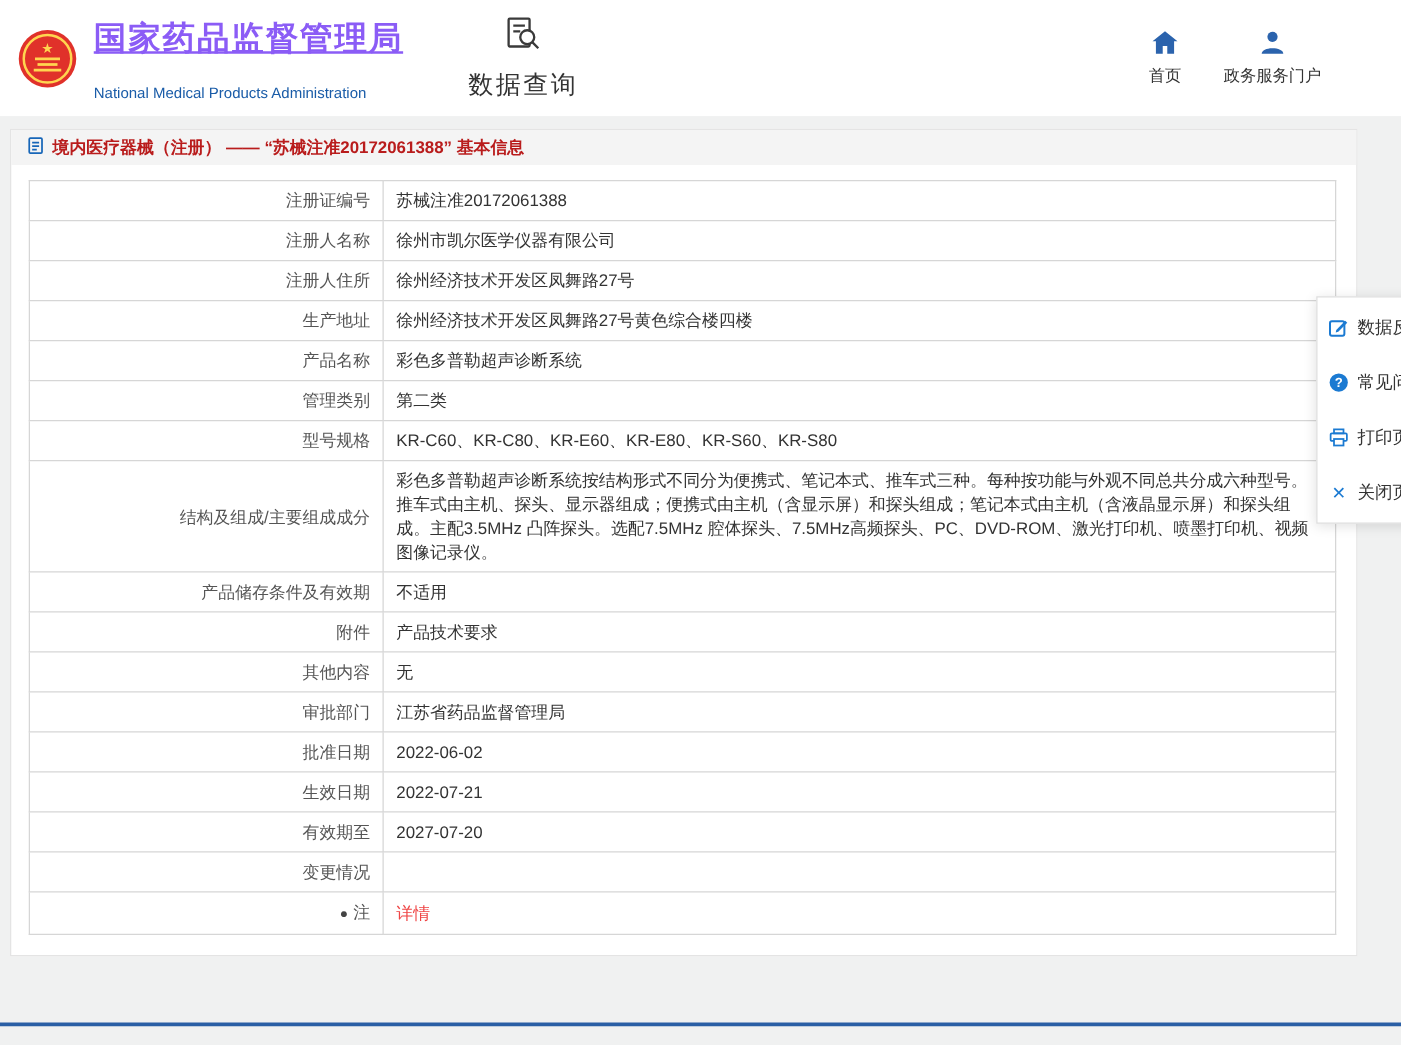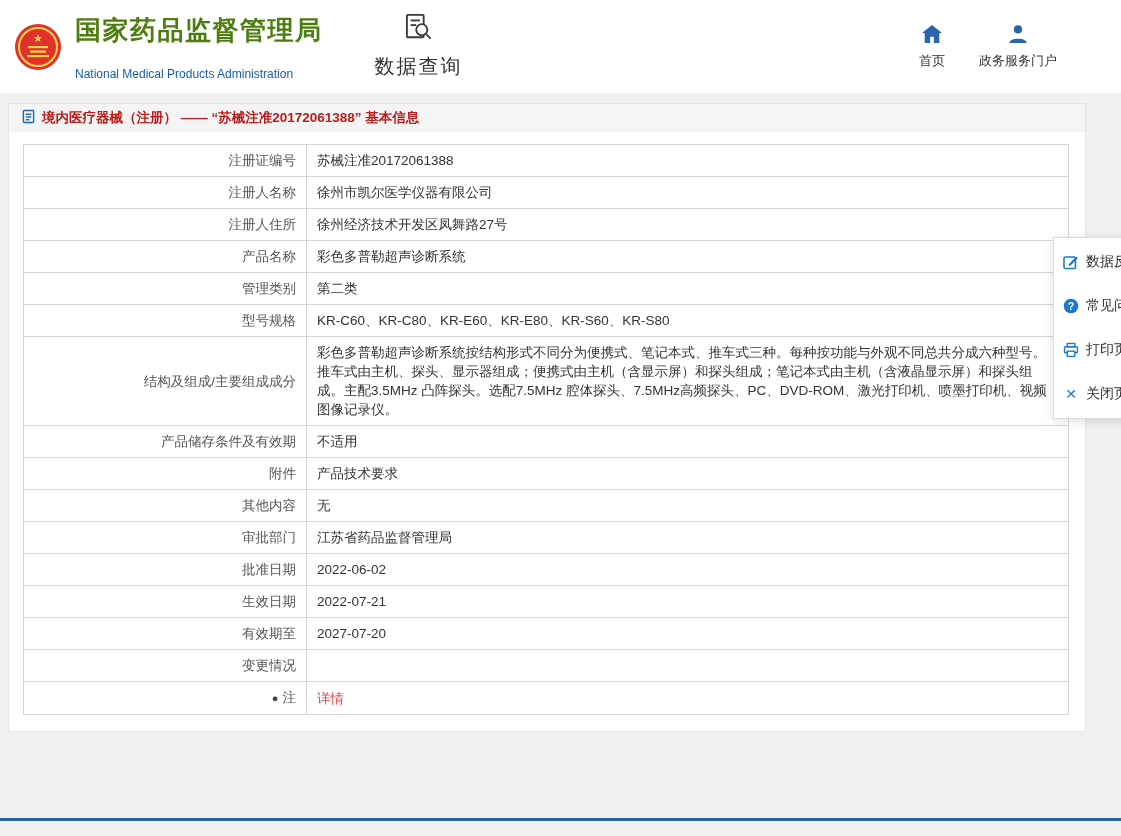--- a/index.html
+++ b/index.html
@@ -8,21 +8,21 @@
     font-family: "Liberation Sans", "DejaVu Sans", sans-serif;
     background:#f0f1f1;
     overflow:hidden;
   }
   #app { position:relative; width:1121px; height:836px; overflow:hidden; background:#f0f1f1; }
 
   
   .header { height:93px; background:#fff; display:flex; align-items:center; }
   .logo-block { display:flex; align-items:center; gap:13px; padding-left:14px; }
   .emblem { width:48px; height:48px; flex:0 0 48px; }
-  .org-zh { font-size:26px; font-weight:bold; color:#4d7c0f; letter-spacing:1.5px; }
+  .org-zh { font-size:26px; font-weight:bold; color:#8b5cf6; letter-spacing:1.5px;text-decoration:underline; }
   .org-en { font-size:12px; color:#1a5ca8; margin-top:19px; }
   .section-title { display:flex; align-items:center; gap:8px; margin-left:52px; font-size:20px; color:#333; font-weight:400; letter-spacing:2px;flex-direction:column; }
   .top-nav { margin-left:auto; display:flex; gap:34px; padding-right:64px; }
   .nav-item { display:flex; flex-direction:column; align-items:center; gap:5px; font-size:13px; color:#333; text-decoration:none; cursor:pointer; }
 
   
   .main { height:743px; padding-top:10px; background:#f0f1f1; }
   .card { margin:0 35px 0 8px; background:#fff; border:1px solid #e4e4e4; }
   .breadcrumb { height:28px; background:#f4f4f4; display:flex; align-items:center; gap:7px; padding:0 13px; font-size:13.5px; font-weight:bold; color:#b91c1c; }
   .table-wrap { padding:12px 16px 16px 14px; }
@@ -126,20 +126,24 @@
               </tr>
               <tr>
                 <td class="label-cell">注册人名称</td>
                 <td class="value-cell">徐州市凯尔医学仪器有限公司</td>
               </tr>
               <tr>
                 <td class="label-cell">注册人住所</td>
                 <td class="value-cell">徐州经济技术开发区凤舞路27号</td>
               </tr>
               <tr>
+                <td class="label-cell">生产地址</td>
+                <td class="value-cell">徐州经济技术开发区凤舞路27号黄色综合楼四楼</td>
+              </tr>
+              <tr>
                 <td class="label-cell">产品名称</td>
                 <td class="value-cell">彩色多普勒超声诊断系统</td>
               </tr>
               <tr>
                 <td class="label-cell">管理类别</td>
                 <td class="value-cell">第二类</td>
               </tr>
               <tr>
                 <td class="label-cell">型号规格</td>
                 <td class="value-cell">KR-C60、KR-C80、KR-E60、KR-E80、KR-S60、KR-S80</td>

